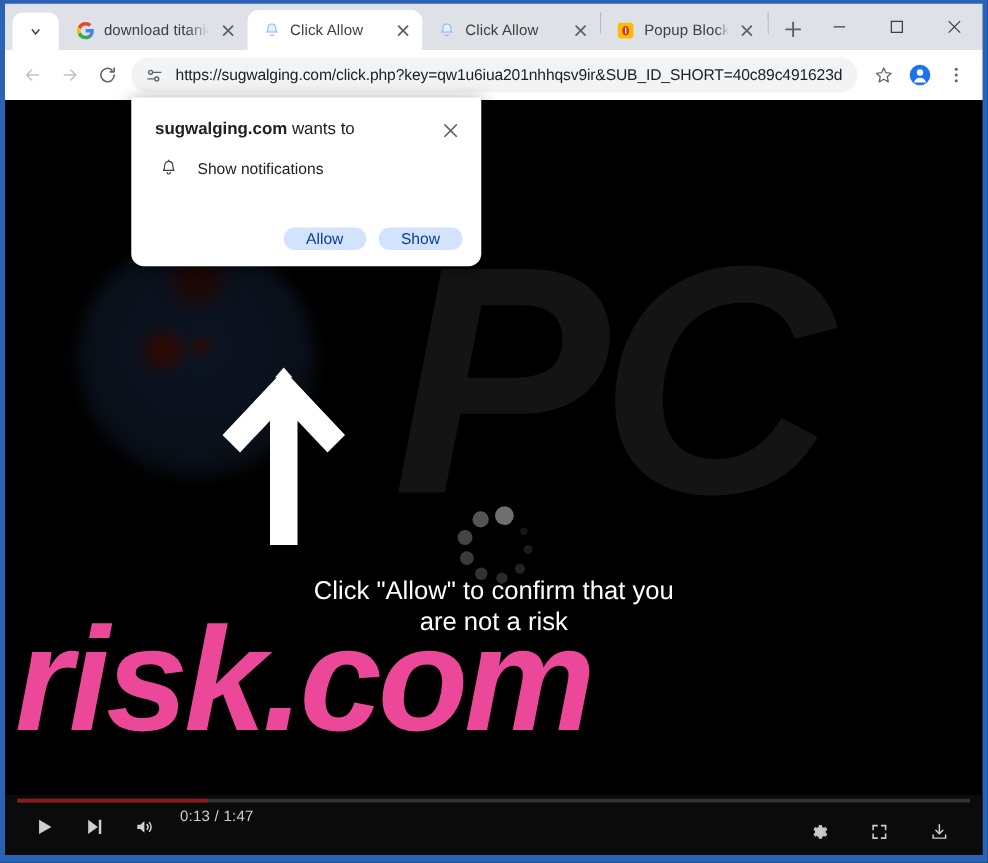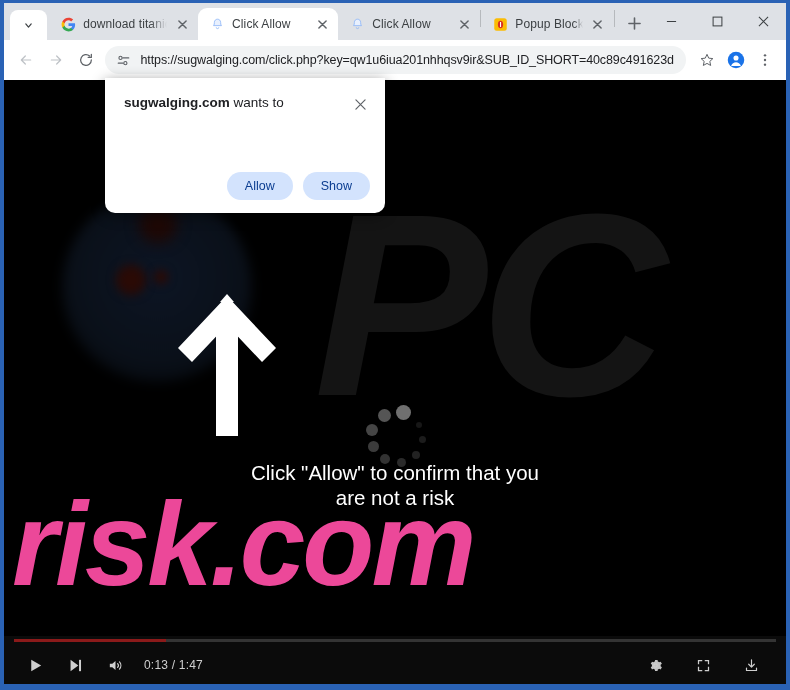--- a/index.html
+++ b/index.html
@@ -209,21 +209,21 @@
     position: absolute; left: 10px; right: 10px; top: 3px;
     height: 3px; background: #343434;
   }
   .progress-fill {
     position: absolute; left: 0; top: 0; height: 3px;
     background: #8b1a1a;
   }
   .pcontrols {
     position: absolute; left: 0; right: 0; top: 10px;
     height: 38px;
-    display: flex; align-items: center;
+    display: flex; 
     padding: 0 14px;
     color: #c8c8c8;
   }
   .pbtn {
     width: 34px; height: 30px;
     display: flex; align-items: center; justify-content: center;
     margin-right: 6px;
     color: #cfcfcf;
   }
   .pbtn svg { width: 17px; height: 17px; }
@@ -265,21 +265,21 @@
     gap: 15px;
     margin-left: 3px;
   }
   .perm-row .bellicon { width: 16px; height: 16px; color: #3c4043; display:flex; }
   .perm-row .label { font-size: 12.5px; color: #202124; }
   .perm-actions {
     position: absolute; right: 15px; bottom: 13px;
     display: flex; gap: 10px;
   }
   .perm-btn {
-    height: 28px;
+    height: 18px;
     padding: 0 18px;
     border-radius: 16px;
     background: #d3e3fd;
     color: #0b3d91;
     font-size: 12.5px;
     display: flex; align-items: center; justify-content: center;
     border: none;
     font-family: "Liberation Sans", sans-serif;
   }
 </style>
@@ -522,19 +522,29 @@
 
   <div class="perm-dialog">
     <div class="perm-head">
       <div class="perm-title"><b>sugwalging.com</b><span> wants to</span></div>
       <div class="perm-close">
         <svg viewBox="0 0 12 12">
             <path d="M1 1 L11 11 M11 1 L1 11" stroke="currentColor" stroke-width="1.3" stroke-linecap="round"></path>
           </svg>
       </div>
     </div>
+    <div class="perm-row">
+      <span class="bellicon">
+        <svg viewBox="0 0 24 24" width="16" height="16">
+          <path d="M12 3.2c-3 0-4.9 2.3-4.9 5.3 0 4.2-1.5 5.4-1.5 5.4h12.8s-1.5-1.2-1.5-5.4c0-3-1.9-5.3-4.9-5.3z" fill="none" stroke="currentColor" stroke-width="1.4" stroke-linejoin="round"></path>
+          <path d="M12 1.6 V3.2" stroke="currentColor" stroke-width="1.4" stroke-linecap="round"></path>
+          <path d="M10.1 16.4a1.9 1.9 0 0 0 3.8 0" fill="none" stroke="currentColor" stroke-width="1.4" stroke-linecap="round"></path>
+        </svg>
+      </span>
+      <span class="label">Show notifications</span>
+    </div>
     <div class="perm-actions">
       <button class="perm-btn">Allow</button>
       <button class="perm-btn">Show</button>
     </div>
   </div>
 
 </div>
 
 </body></html>

